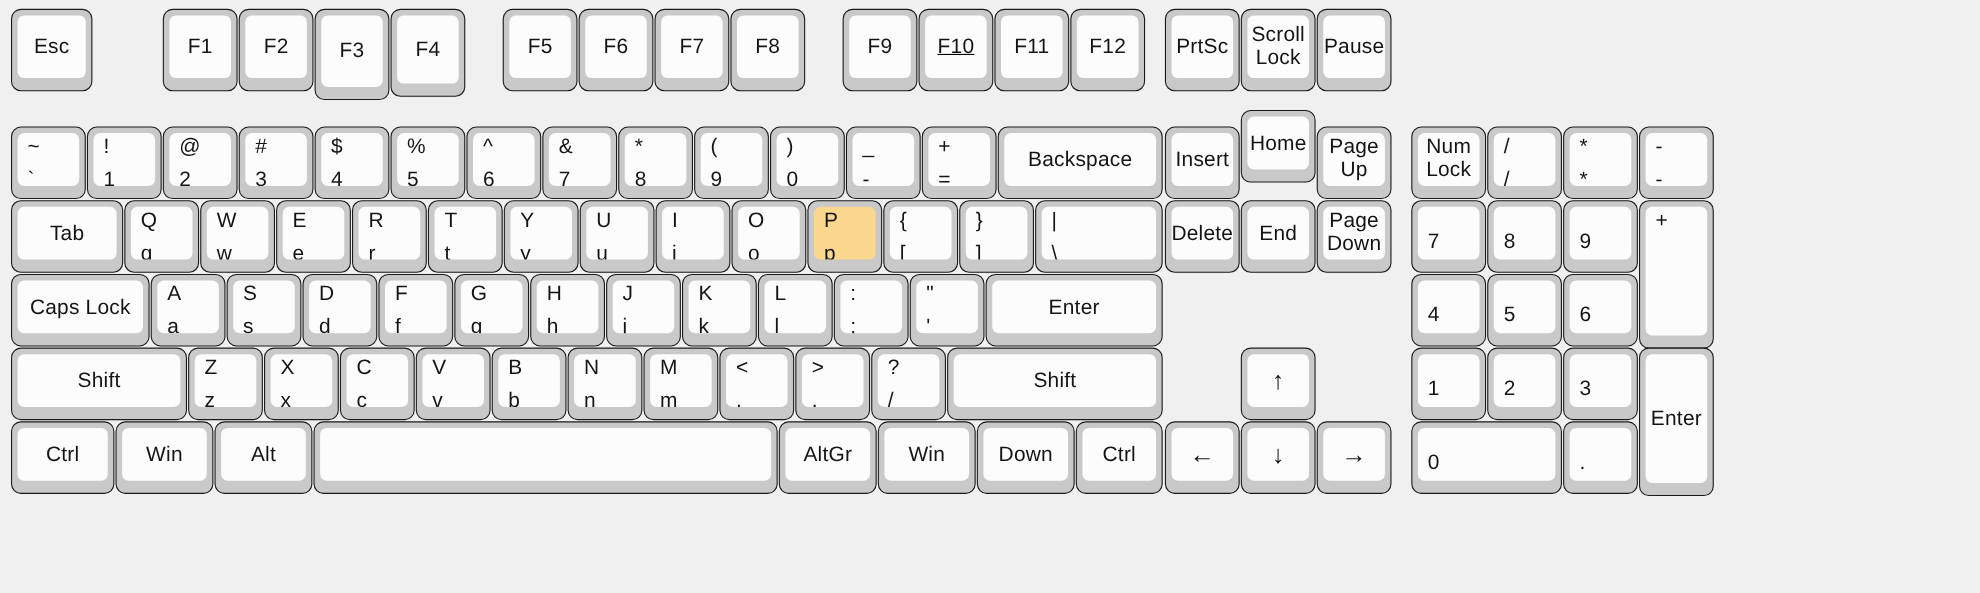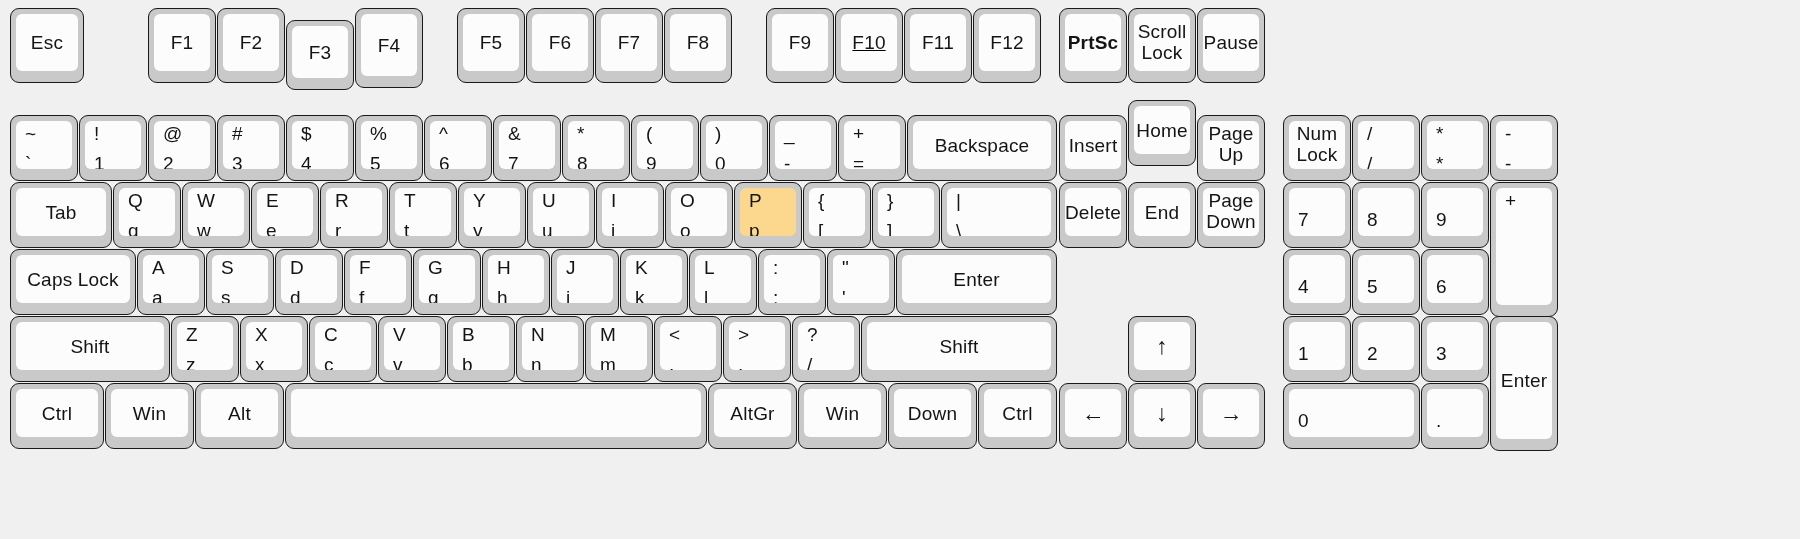--- a/index.html
+++ b/index.html
@@ -64,21 +64,21 @@
     <div class="key" style="left: 148px; top: 8px; width: 68px; height: 75px;">
       <div class="cap center">
         <span class="lbl">F1</span>
       </div>
     </div>
     <div class="key" style="left: 217px; top: 8px; width: 68px; height: 75px;">
       <div class="cap center">
         <span class="lbl">F2</span>
       </div>
     </div>
-    <div class="key" style="left: 286px; top: 20px; width: 68px; height: 70px;">
+    <div class="key" style="left: 286px; top: 8px; width: 68px; height: 83px;">
       <div class="cap center">
         <span class="lbl">F3</span>
       </div>
     </div>
     <div class="key" style="left: 355px; top: 8px; width: 68px; height: 80px;">
       <div class="cap center">
         <span class="lbl">F4</span>
       </div>
     </div>
     <div class="key" style="left: 457px; top: 8px; width: 68px; height: 75px;">
@@ -114,21 +114,21 @@
     <div class="key" style="left: 904px; top: 8px; width: 68px; height: 75px;">
       <div class="cap center">
         <span class="lbl">F11</span>
       </div>
     </div>
     <div class="key" style="left: 973px; top: 8px; width: 68px; height: 75px;">
       <div class="cap center">
         <span class="lbl">F12</span>
       </div>
     </div>
-    <div class="key" style="left: 1059px; top: 8px; width: 68px; height: 75px; font-weight: bold;">
+    <div class="key" style="left: 1059px; top: 8px; width: 68px; height: 75px;">
       <div class="cap center">
         <span class="lbl">PrtSc</span>
       </div>
     </div>
     <div class="key" style="left: 1128px; top: 8px; width: 68px; height: 75px;">
       <div class="cap center">
         <span class="lbl two-line">Scroll
 Lock</span>
       </div>
     </div>

